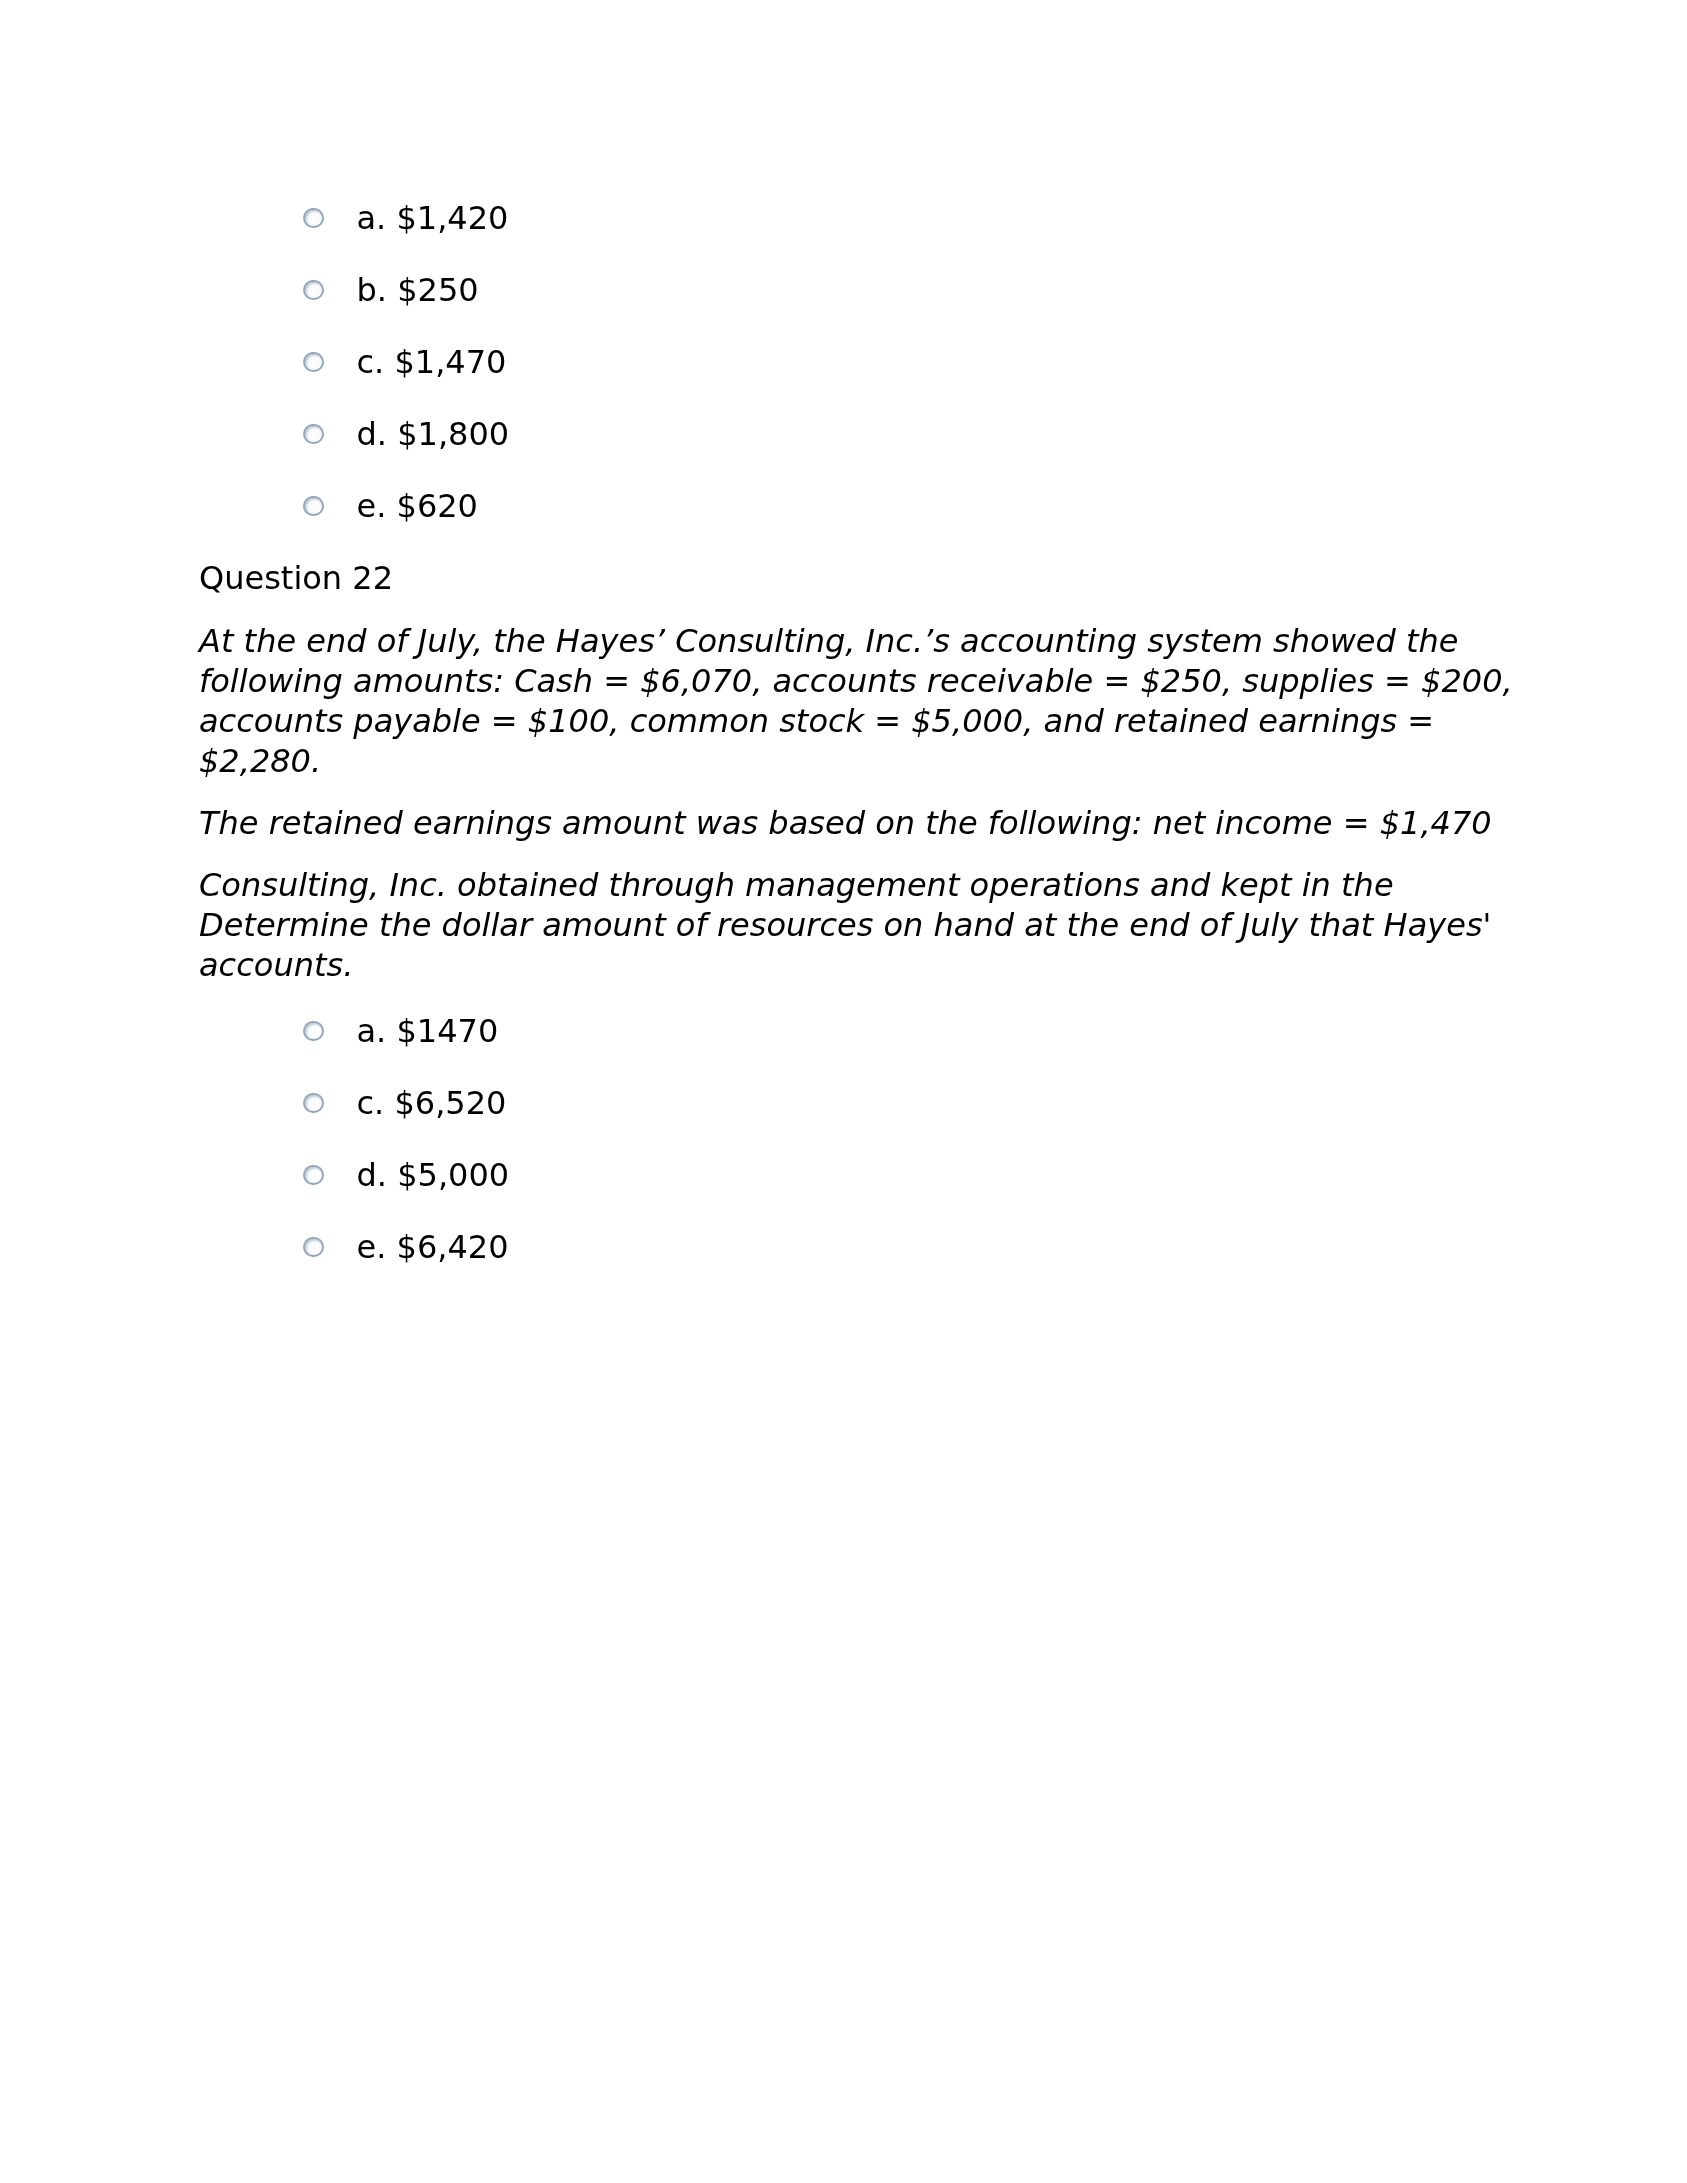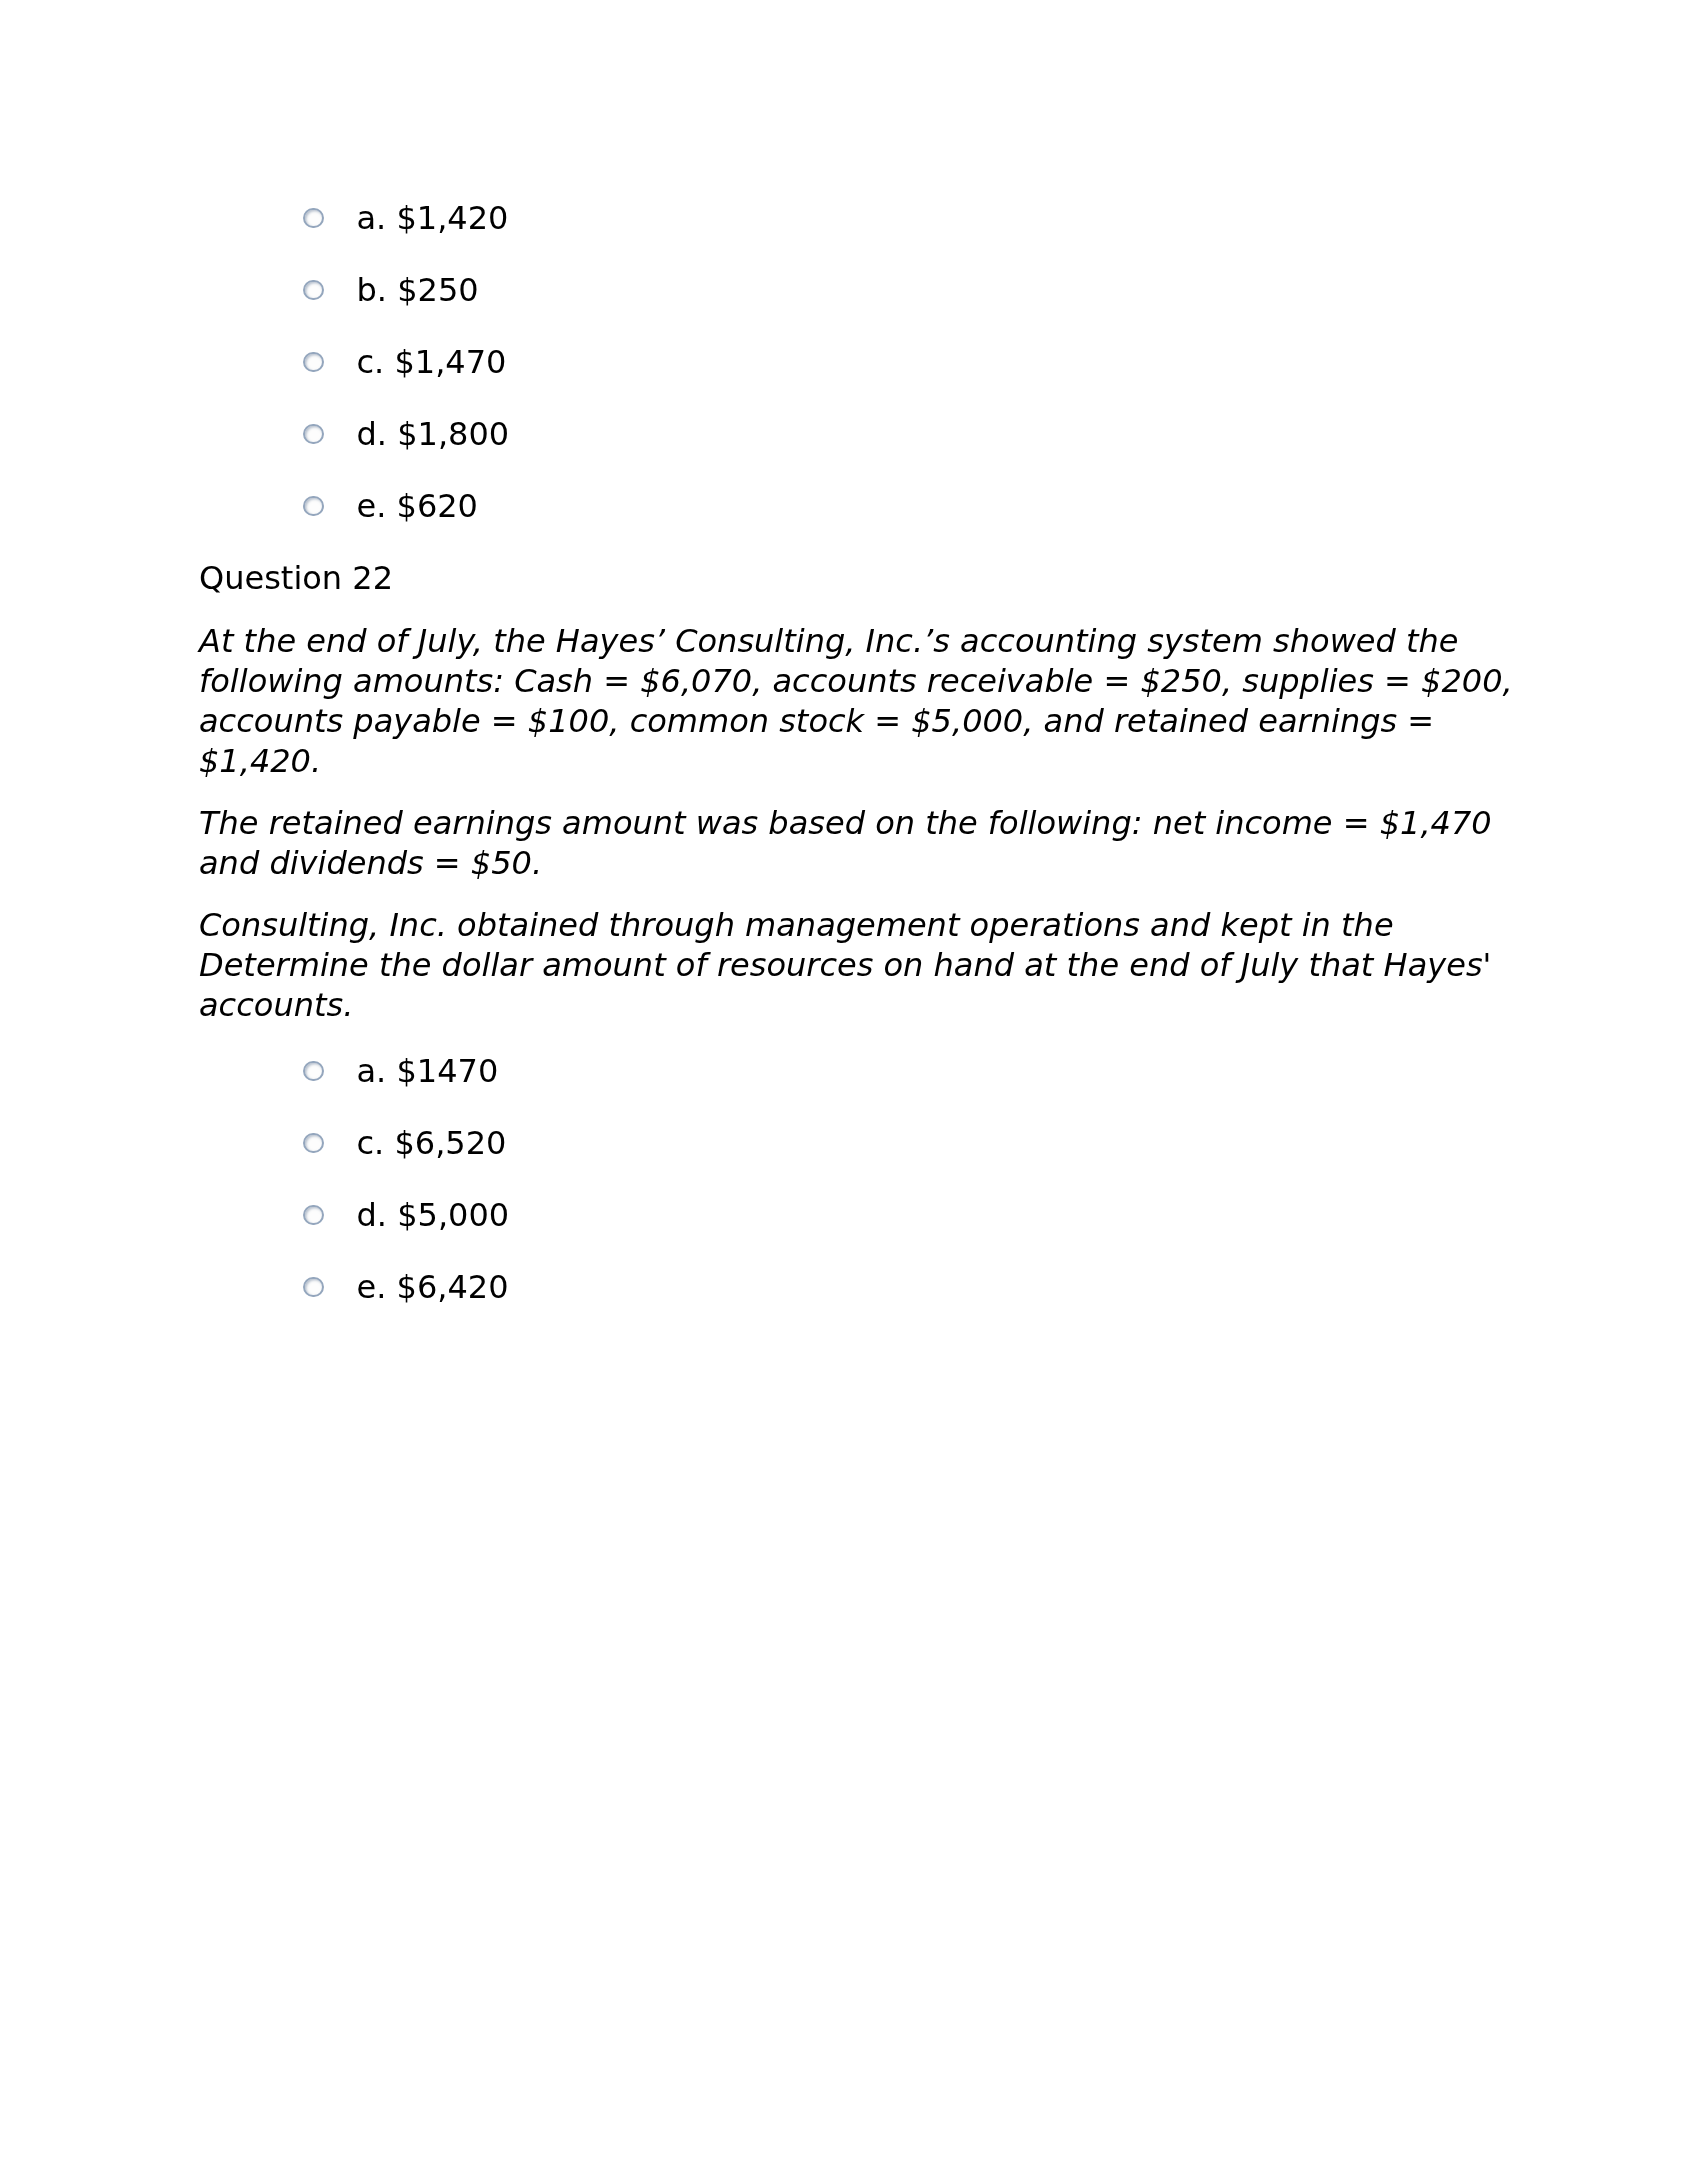--- a/index.html
+++ b/index.html
@@ -100,26 +100,25 @@
         <span class="option-label">e. $620</span>
       </div>
     </div>
 
     <div class="question-heading">Question 22</div>
 
     <div class="para">
       <div class="line">At the end of July, the Hayes’ Consulting, Inc.’s accounting system showed the</div>
       <div class="line">following amounts: Cash = $6,070, accounts receivable = $250, supplies = $200,</div>
       <div class="line">accounts payable = $100, common stock = $5,000, and retained earnings =</div>
-      <div class="line">$1,420.</div>
+      <div class="line">$2,280.</div>
     </div>
 
     <div class="para">
       <div class="line">The retained earnings amount was based on the following: net income = $1,470</div>
-      <div class="line">and dividends = $50.</div>
     </div>
 
     <div class="para para-last">
       <div class="line">Consulting, Inc. obtained through management operations and kept in the</div>
       <div class="line">Determine the dollar amount of resources on hand at the end of July that Hayes'</div>
       <div class="line">accounts.</div>
     </div>
 
     <div class="options">
       <div class="option-row">

